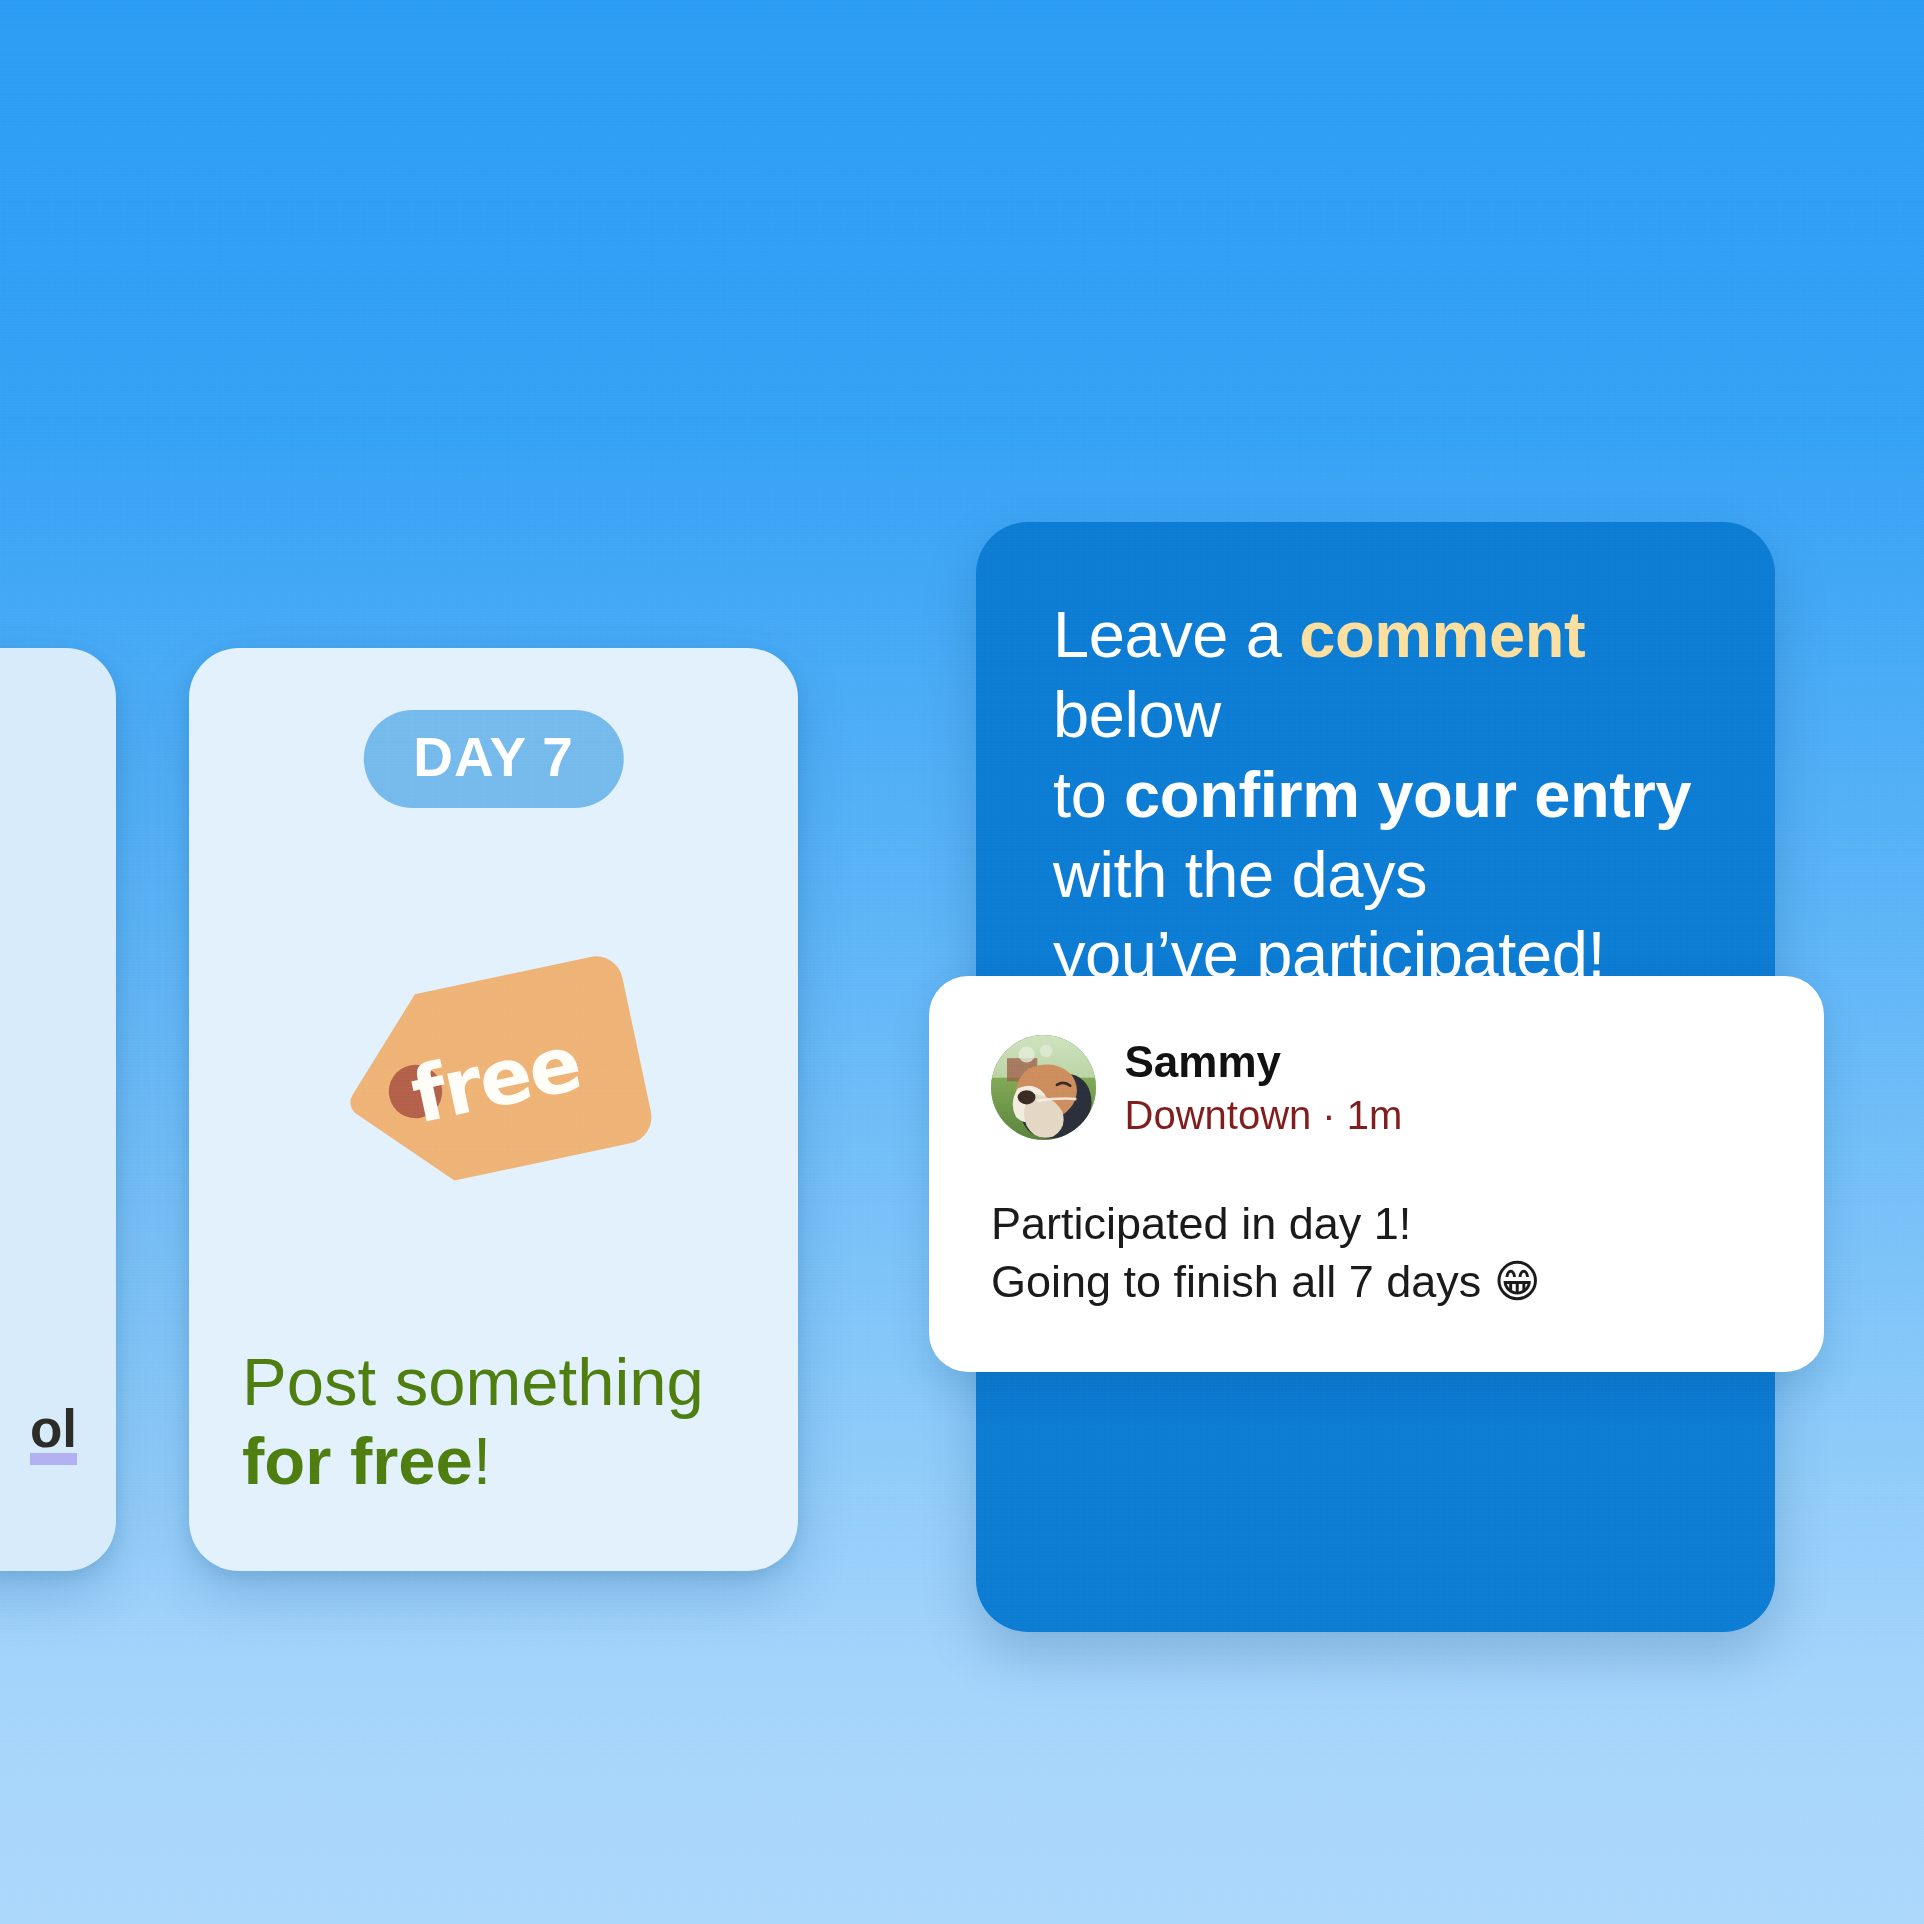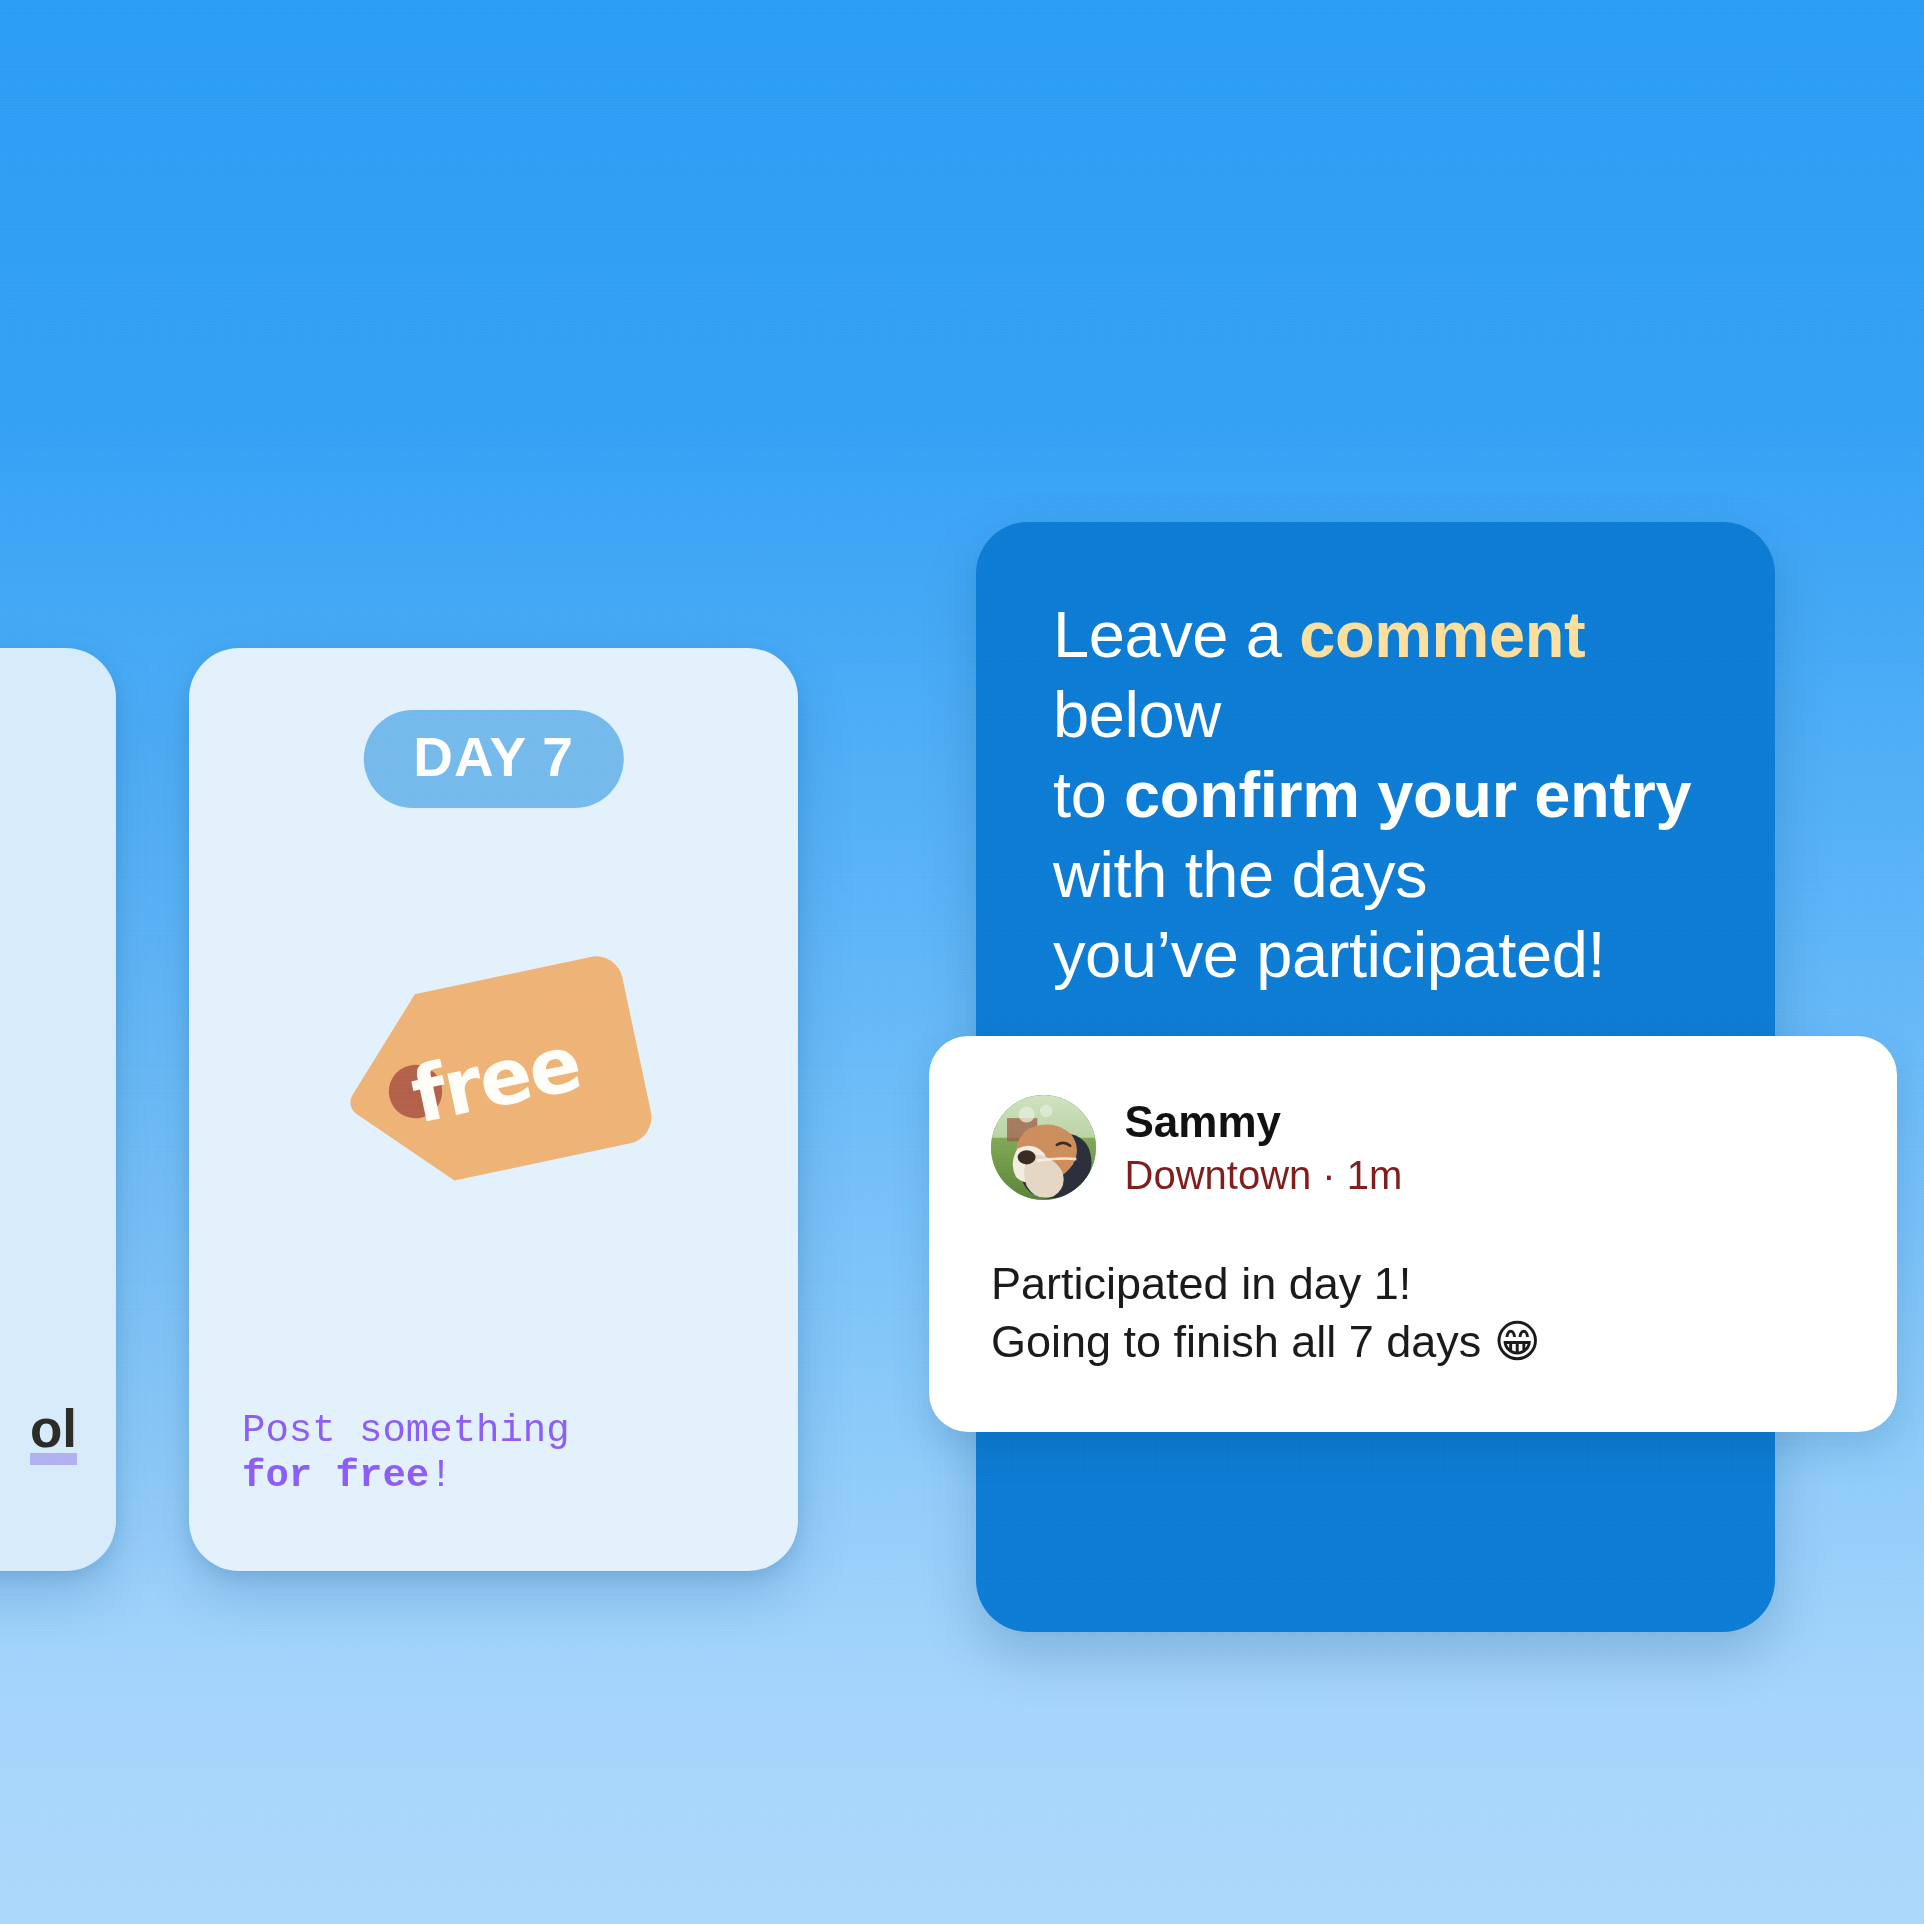--- a/index.html
+++ b/index.html
@@ -59,24 +59,23 @@
     position:absolute;left:109px;top:86px;
     transform:rotate(-12deg);
     color:#fffdf8;
     font-family:"DejaVu Sans",sans-serif;
     font-weight:700;font-size:77px;line-height:1;
     letter-spacing:-1.8px;
   }
 
   .card-caption{
     position:absolute;left:53px;right:36px;bottom:71px;
-    color:#8b5cf6;
-    font-size:39px;line-height:1.17;
+    color:#4d7c0f;
+    font-size:67px;line-height:1.17;
     font-weight:400;
-    font-family:Liberation Mono, monospace;
   }
   .card-caption b{font-weight:700;}
 
   
   .peek-text{
     position:absolute;right:39px;bottom:116px;
     font-size:53px;line-height:1;font-weight:700;color:#2b2b28;
     white-space:nowrap;
   }
   .peek-text span{
@@ -96,21 +95,21 @@
     color:#ffffff;
     font-size:65px;line-height:1.23;font-weight:400;
     letter-spacing:-0.4px;
     margin-left:16px;
   }
   #promo-head .hl{color:#fbdf9e;font-weight:700;}
   #promo-head .bold{font-weight:700;}
 
   
   #comment-card{
-    position:absolute;left:929px;top:1036px;width:968px;height:396px;
+    position:absolute;left:929px;top:976px;width:895px;height:396px;
     background:#ffffff;border-radius:39px;
     box-shadow:0 16px 39px rgba(8,60,110,.16);
   }
   #comment-head{
     position:absolute;left:62px;top:59px;display:flex;align-items:center;gap:28.5px;
   }
   .avatar{
     width:105px;height:105px;border-radius:50%;
     overflow:hidden;flex:0 0 auto;
     box-shadow:0 0 0 1.8px rgba(0,0,0,.05) inset;

